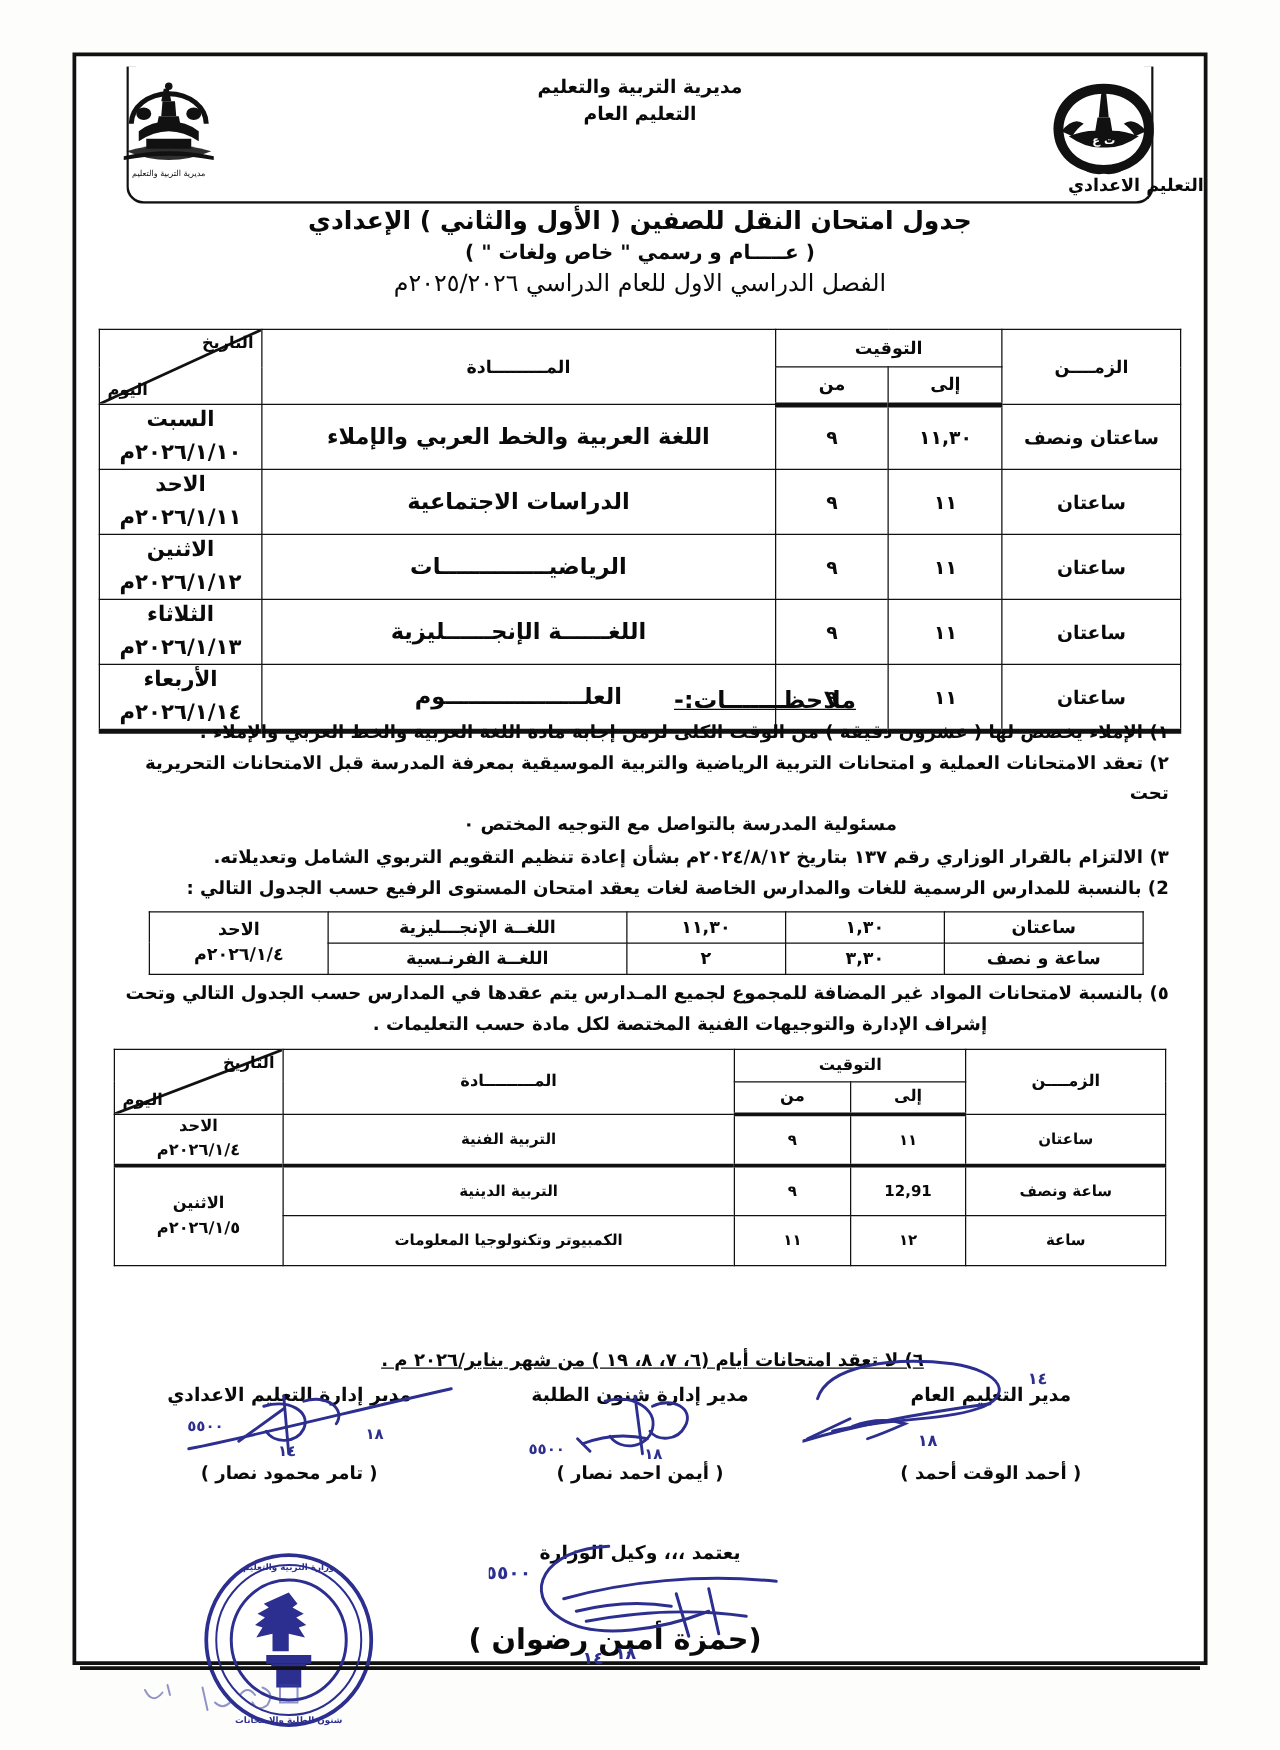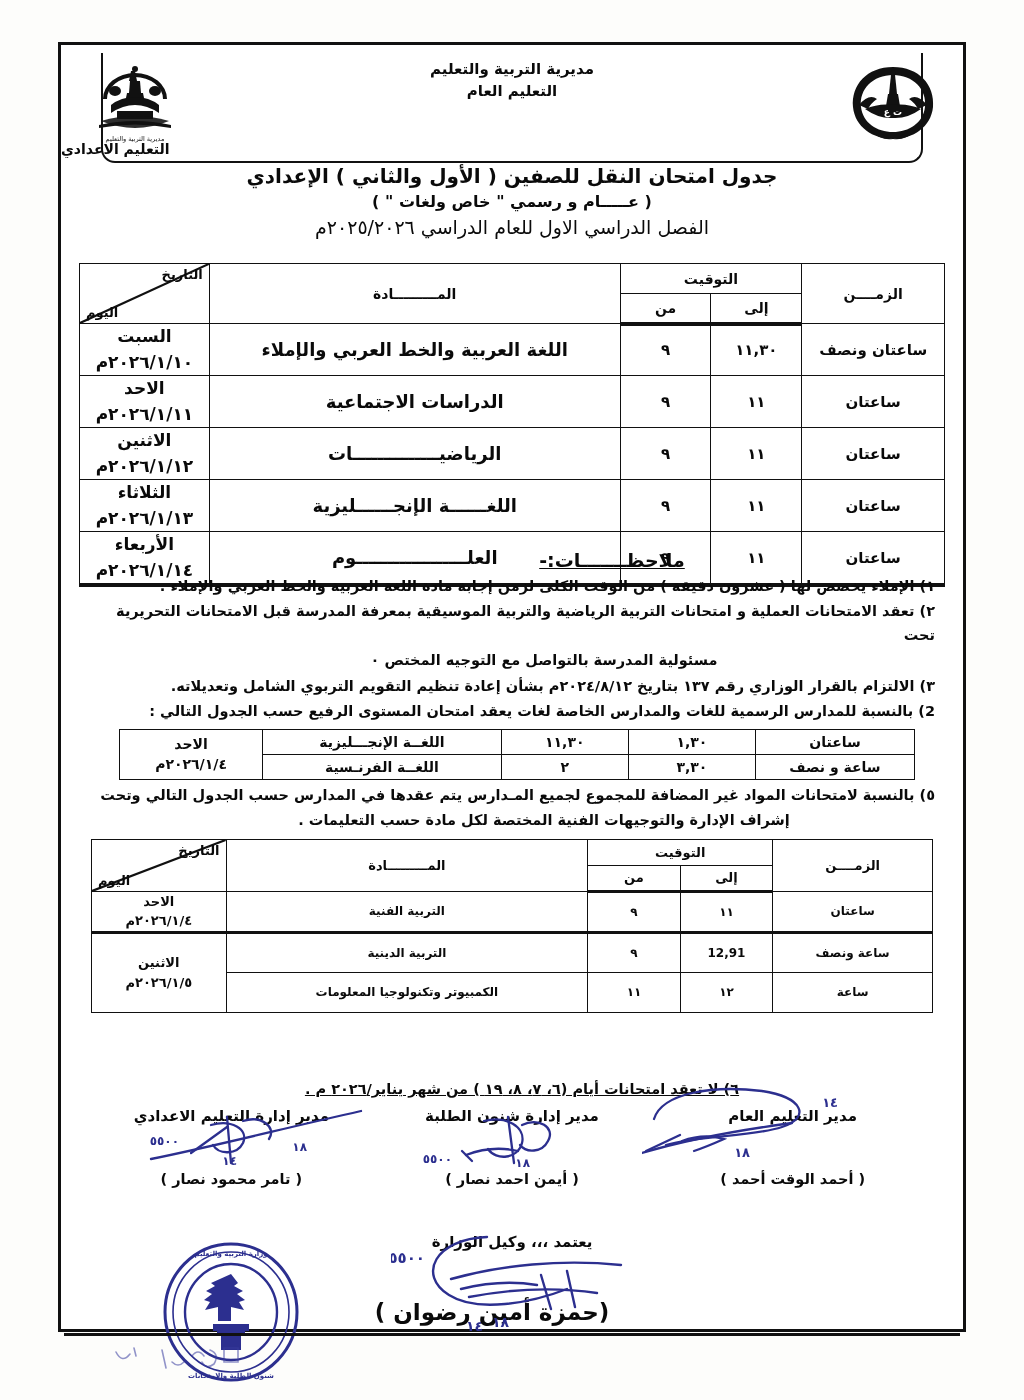--- a/index.html
+++ b/index.html
@@ -49,29 +49,29 @@
     font-size: 15px;
     line-height: 1.45;
     letter-spacing: 0.3px;
   }
   .lh-text div { white-space: nowrap; }
 
   .lh-edu-prep {
     position: absolute;
     left: 0; right: 0;
     top: 96px;
-    text-align: left;
+    text-align: right;
     font-weight: bold;
     font-size: 14px;
     z-index: 4;
   }
 
   
   .logo-left  { position: absolute; left: 20px;  top: 10px; width: 108px; height: 92px; }
-  .logo-right { position: absolute; right: 18px; top: 8px;  width: 104px; height: 96px; }
+  .logo-right { position: absolute; right: 28px; top: 8px;  width: 104px; height: 96px; }
 
   
   .title-block { position: absolute; left: 0; right: 0; top: 118px; text-align: center; }
   .title-main {
     font-size: 20px; font-weight: bold; letter-spacing: 0px;
     white-space: nowrap; line-height: 1.3;
   }
   .title-sub {
     font-size: 16px; font-weight: bold; margin-top: 3px;
     white-space: nowrap; letter-spacing: 1px;

